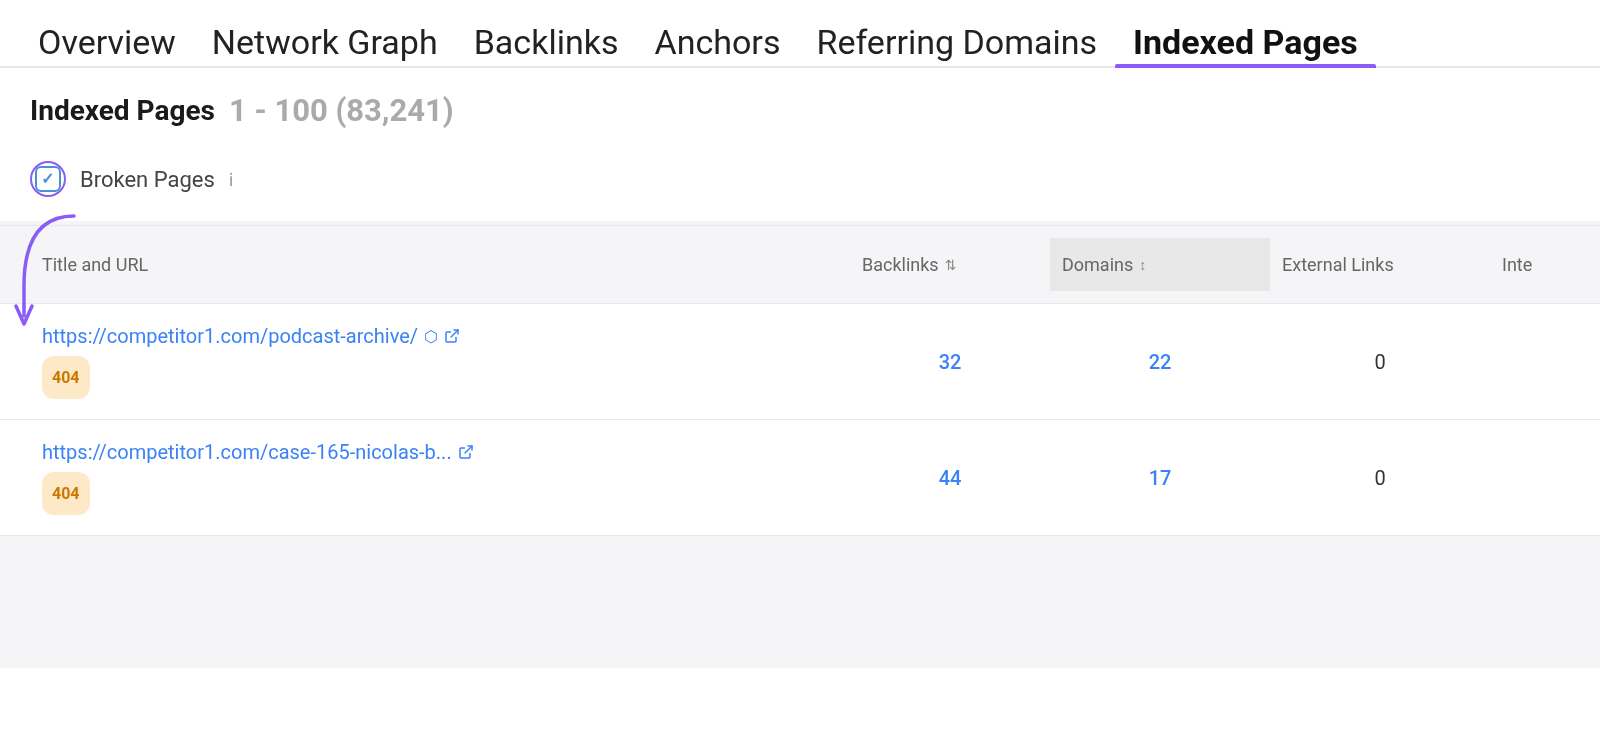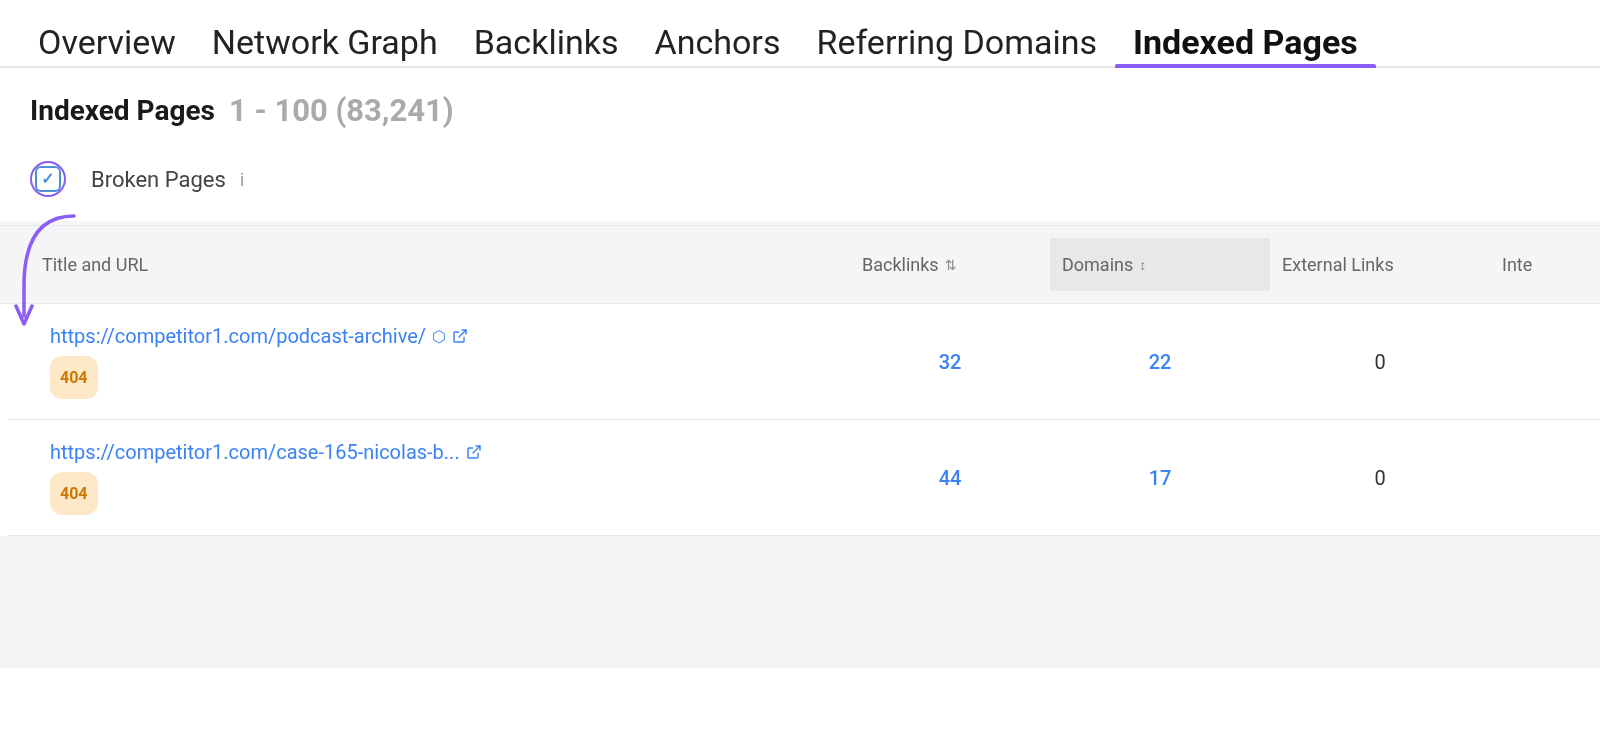--- a/index.html
+++ b/index.html
@@ -132,21 +132,20 @@
     .checkbox-check {
       color: #4a90d9;
       font-size: 16px;
       font-weight: 700;
       line-height: 1;
     }
 
     .filter-label {
       font-size: 22px;
       color: #444;
-      margin-left: 11px;
     }
 
     .info-icon {
       font-size: 18px;
       color: #999;
       cursor: pointer;
     }
 
     
     .table-container {
@@ -182,21 +181,20 @@
       font-size: 14px;
       color: #888;
     }
 
     .table-row {
       display: grid;
       grid-template-columns: 1fr 200px 220px 220px 80px;
       border-bottom: 1px solid #e8e8e8;
       padding: 0 30px;
       background: #fff;
-      margin-left: 8px;
     }
 
     .td-cell {
       padding: 20px 12px;
       font-size: 20px;
       color: #333;
       display: flex;
       align-items: flex-start;
       flex-direction: column;
       gap: 8px;

